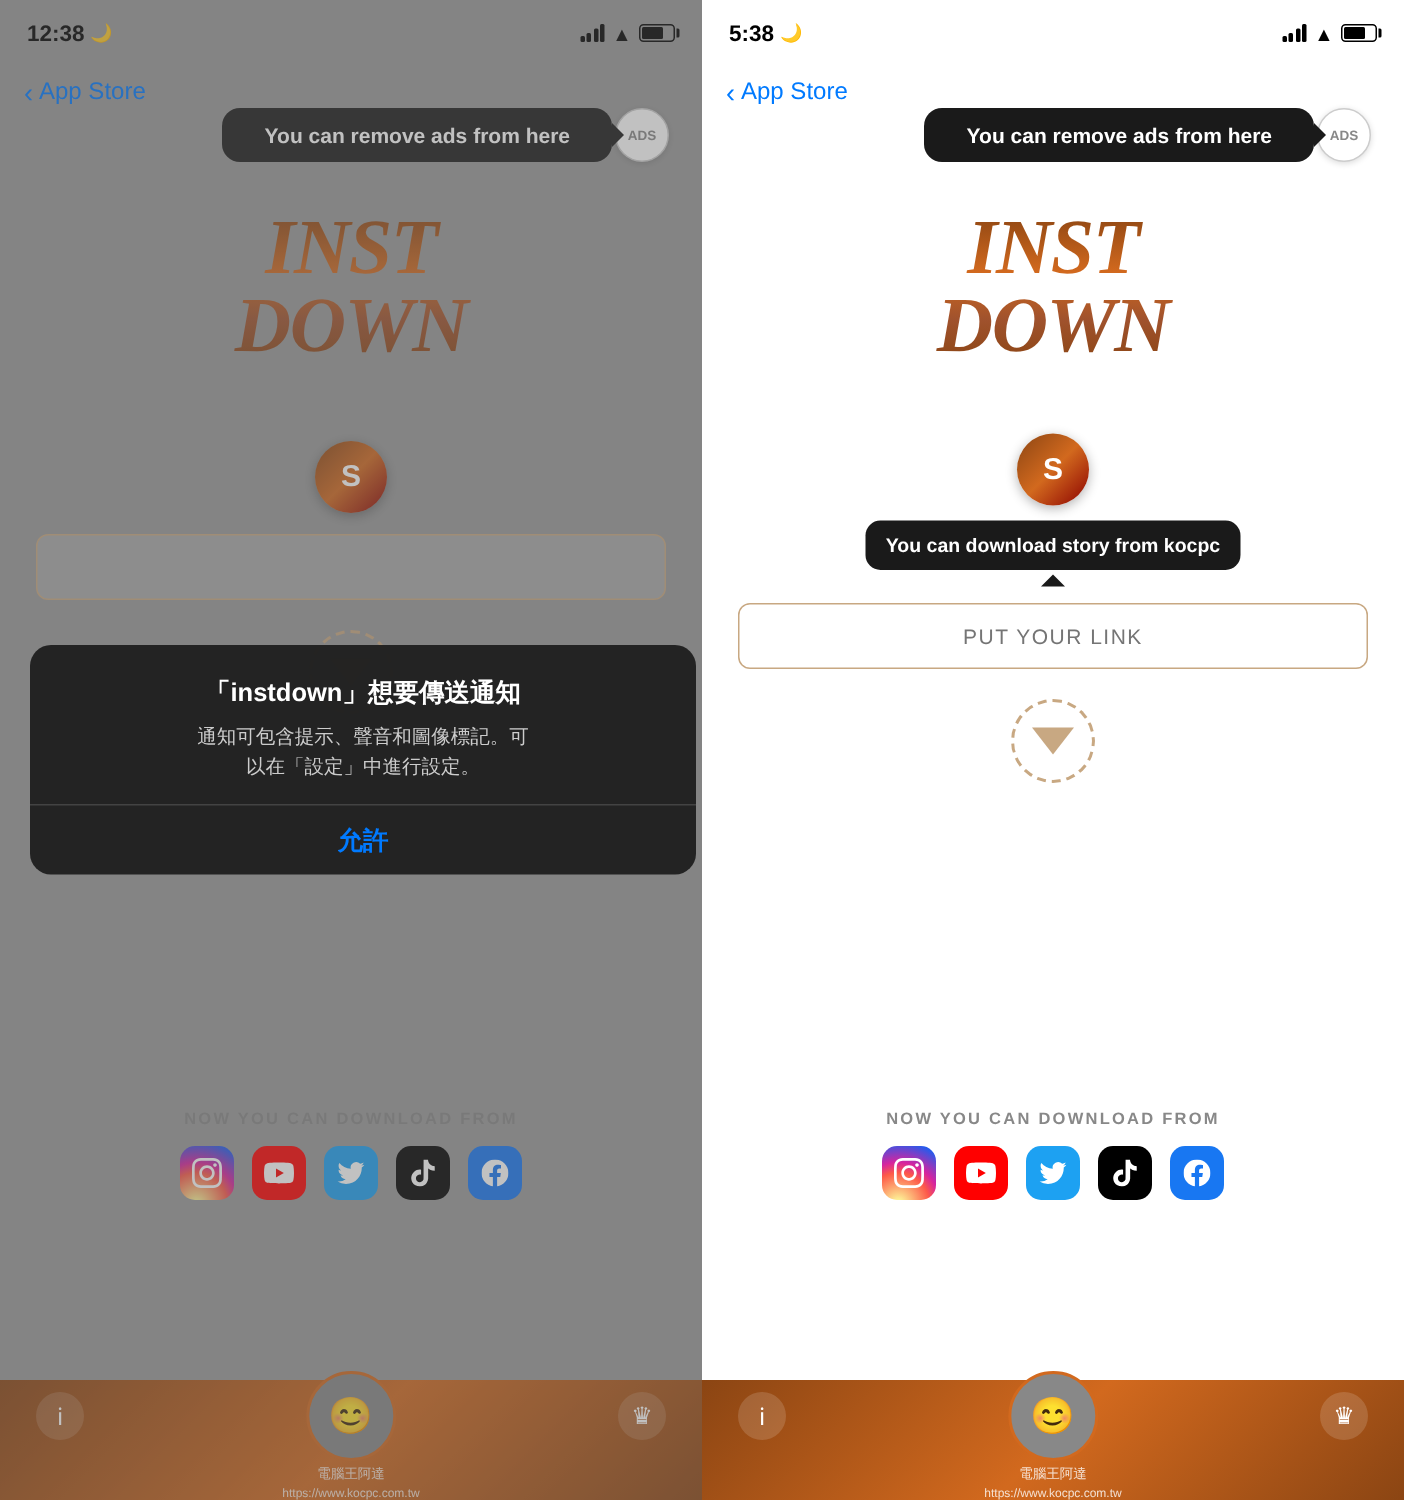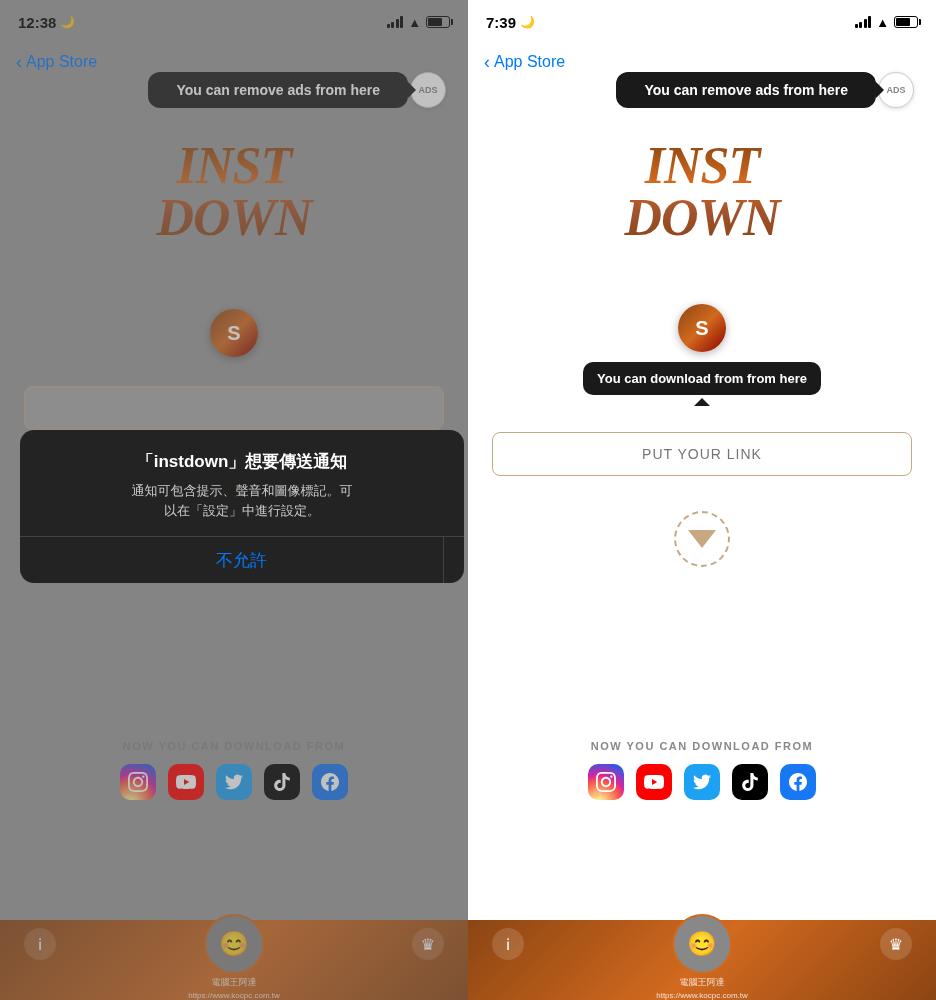--- a/index.html
+++ b/index.html
@@ -176,21 +176,20 @@
       border-right: 0;
     }
 
     
     .app-content {
       flex: 1;
       display: flex;
       flex-direction: column;
       padding: 20px 24px;
       position: relative;
-      gap: 15px;
     }
 
     
     .logo-container {
       margin-top: 40px;
       text-align: center;
     }
 
     .logo-text {
       font-size: 52px;
@@ -611,32 +610,32 @@
 
   <div class="dim-overlay"></div>
 
   <div class="notification-dialog">
     <div class="dialog-title">「instdown」想要傳送通知</div>
     <div class="dialog-body">
       通知可包含提示、聲音和圖像標記。可<br>以在「設定」中進行設定。
     </div>
     <div class="dialog-divider"></div>
     <div class="dialog-buttons">
-      <div class="dialog-btn deny">
-        <span>不允許</span>
+      <div class="dialog-btn allow">
+        <span>允許</span>
       </div>
     </div>
   </div>
 </div>
 
 <div class="phone-panel right">
 
   <div class="status-bar right">
     <div class="status-time">
-      <span>7:39</span>
+      <span>5:38</span>
       <span style="font-size:12px;">🌙</span>
     </div>
     <div class="status-icons">
       <div class="signal-bars">
         <div class="signal-bar" style="height:4px;"></div>
         <div class="signal-bar" style="height:6px;"></div>
         <div class="signal-bar" style="height:9px;"></div>
         <div class="signal-bar" style="height:12px;"></div>
       </div>
       <span class="wifi-icon">▲</span>
@@ -668,21 +667,21 @@
         <span class="line1">INST</span>
         <span class="line2">DOWN</span>
       </div>
     </div>
 
     <div class="story-area-right">
       <div class="story-tooltip-container">
         <div class="story-circle">S</div>
         <div style="position:relative; margin-top:0;">
           <div class="story-tooltip-arrow"></div>
-          <div class="story-tooltip" style="margin-top:10px;">You can download from from here</div>
+          <div class="story-tooltip" style="margin-top:10px;">You can download story from kocpc</div>
         </div>
       </div>
     </div>
 
     <div class="link-input-container" style="margin-top:16px;">
       <input class="link-input" placeholder="PUT YOUR LINK" readonly="" style="">
     </div>
 
     <div class="download-btn-wrapper">
       <div class="download-btn">

